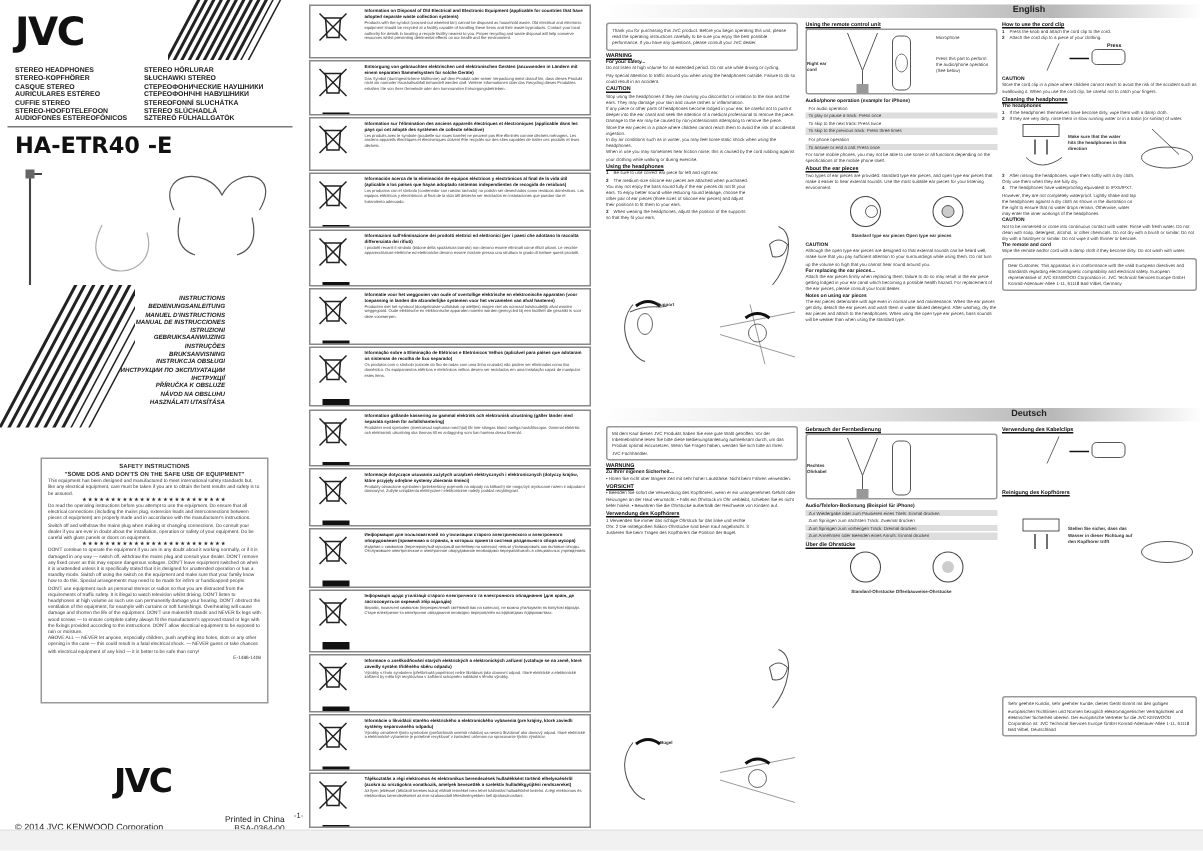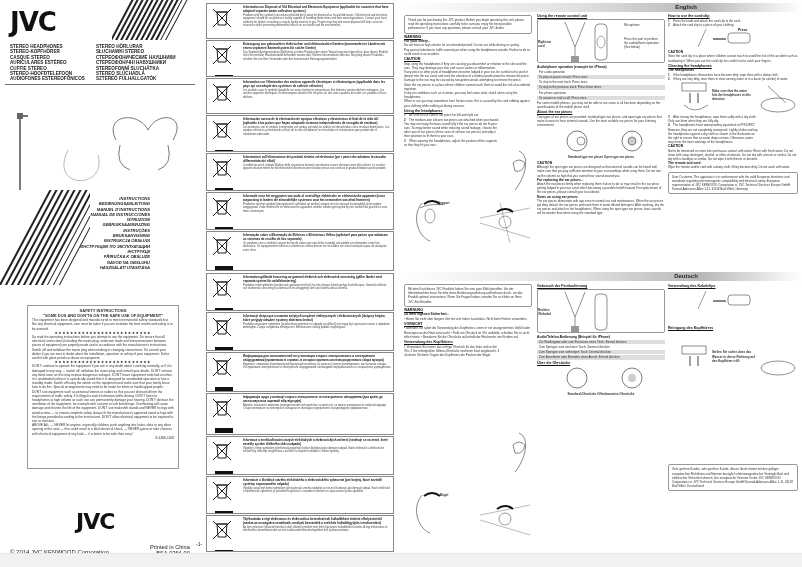--- a/index.html
+++ b/index.html
@@ -75,20 +75,21 @@
   <div class="prodcol" style="left:96px">
     <div>STEREO HÖRLURAR</div>
     <div>SŁUCHAWKI STEREO</div>
     <div>СТЕРЕОФОНИЧЕСКИЕ НАУШНИКИ</div>
     <div>СТЕРЕОФОНІЧНІ НАВУШНИКИ</div>
     <div>STEREOFONNÍ SLUCHÁTKA</div>
     <div>STEREO SLÚCHADLÁ</div>
     <div>SZTEREÓ FÜLHALLGATÓK</div>
   </div>
   <div class="rule" style="top:84px"></div>
+  <div id="model">HA-ETR40 -E</div>
 
   <svg style="position:absolute;left:8px;top:110px" width="185" height="80" viewBox="0 0 185 80">
     <path d="M10 6 L20 6 M12 6 L12 80" stroke="#444" stroke-width="1.4" fill="none"></path>
     <rect x="9" y="3" width="6" height="6" fill="#666"></rect>
     <path d="M108 30 C95 5,130 0,140 20 C150 0,180 5,165 30" stroke="#555" fill="none" stroke-width="0.8"></path>
     <path d="M112 35 q-5 20 10 25 M160 35 q5 20 -10 25" stroke="#555" fill="none" stroke-width="0.8"></path>
     <path d="M60 40 C40 80,100 80,90 45" stroke="#aaa" fill="none" stroke-width="0.8"></path>
   </svg>
 
   <div class="stripes" style="left:0;top:190px;width:90px;height:95px">

